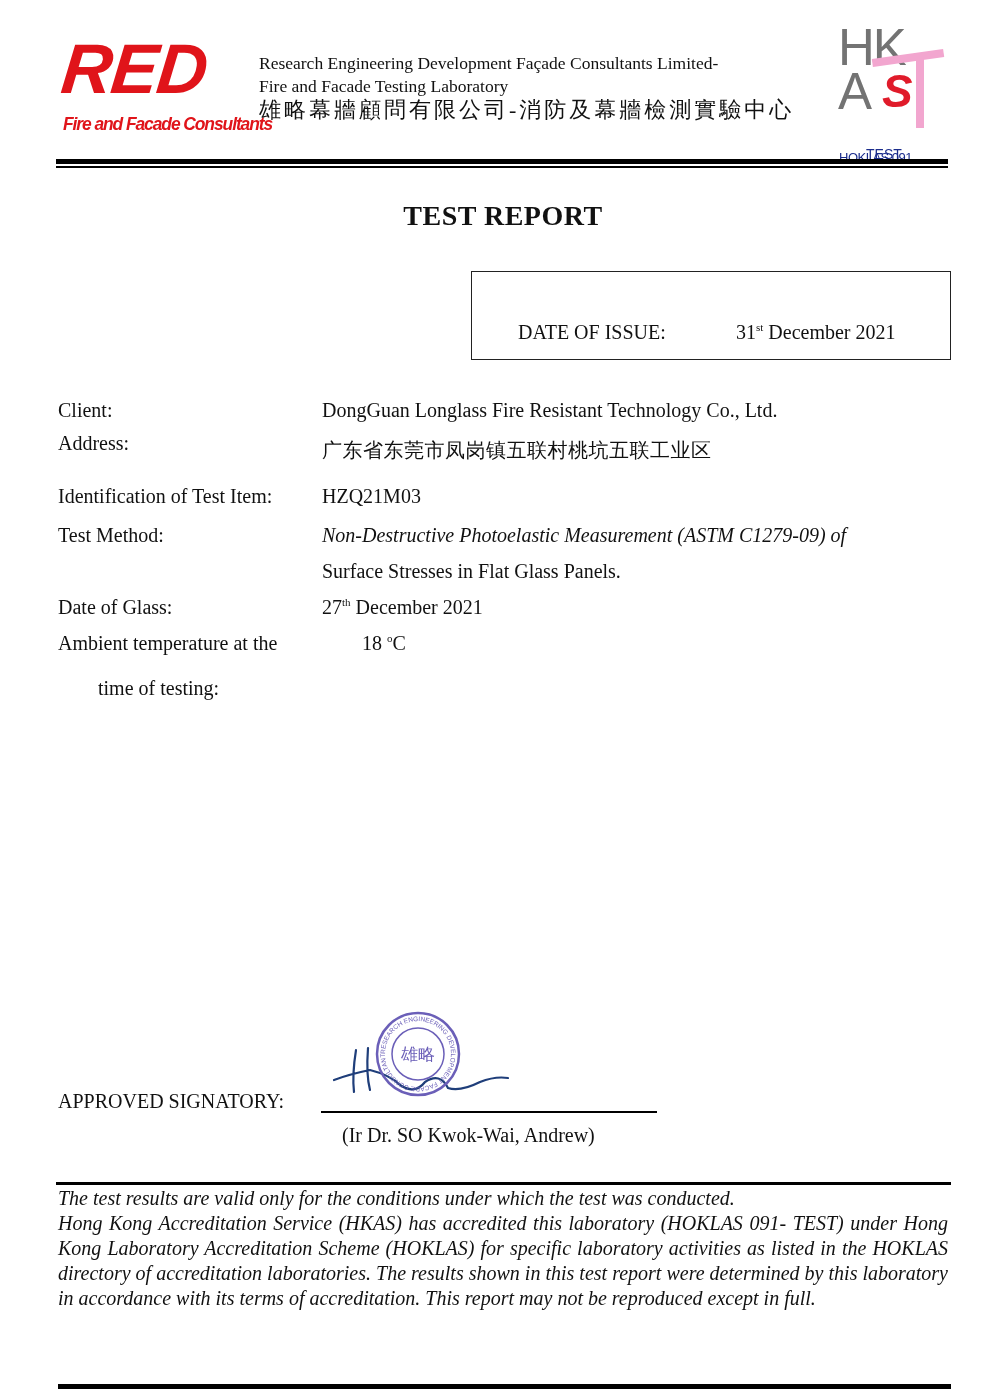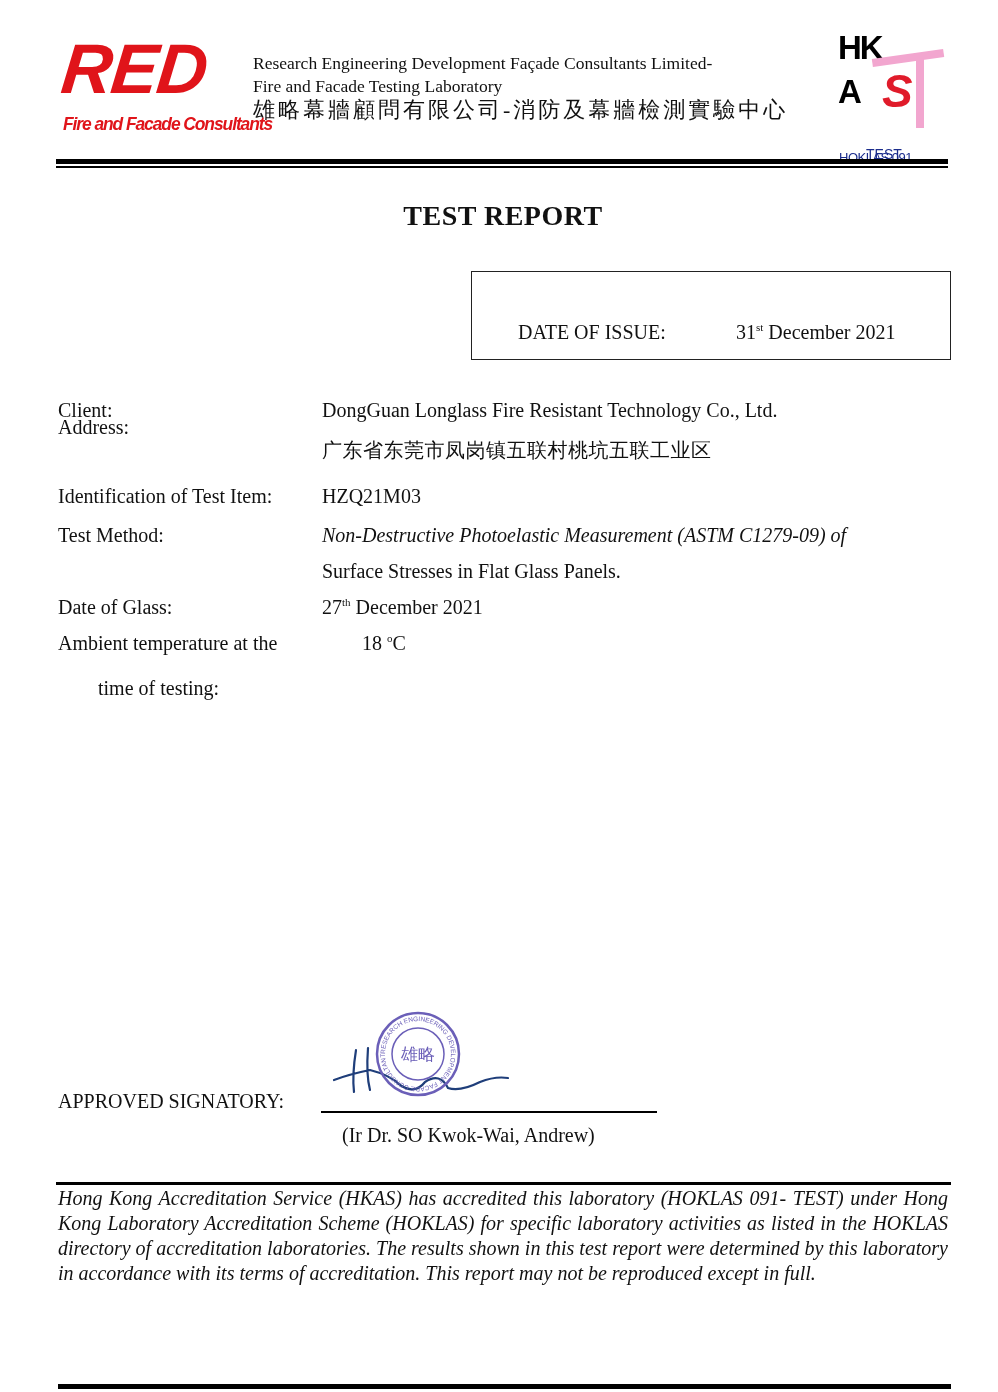--- a/index.html
+++ b/index.html
@@ -16,29 +16,29 @@
     font-family: "Liberation Sans", sans-serif; font-weight: bold; font-style: italic;
     font-size: 70px; color: #e0141a; letter-spacing: -1px; line-height: 1;
     transform: skewX(-6deg);
   }
   .red-logo-sub {
     position: absolute; left: 3px; top: 73px;
     font-family: "Liberation Sans", sans-serif; font-weight: bold; font-style: italic;
     font-size: 19px; color: #e0141a; letter-spacing: -1.2px; white-space: nowrap;
     transform: scaleX(0.92); transform-origin: left;
   }
-  .company-info { left: 253px; top: 52px; font-size: 17.5px; line-height: 23px; color: #111; }
+  .company-info { left: 259px; top: 52px; font-size: 17.5px; line-height: 23px; color: #111; }
   .company-info div { white-space: nowrap; }
   .company-info .cn { letter-spacing: 3px; font-size: 22px; }
 
   .hkas-logo { left: 836px; top: 26px; width: 112px; height: 132px; }
   .hk-letters {
     position: absolute; left: 2px; top: 0px;
-    font-family: "Liberation Sans", sans-serif; font-weight: bold;
-    font-size: 33px; color: #000000; line-height: 44px; letter-spacing: -2px;
+    font-family: "Liberation Sans", sans-serif; font-weight: normal;
+    font-size: 51px; color: #737373; line-height: 44px; letter-spacing: -2px;
   }
   .hk-t {
     position: absolute; left: 36px; top: 28px; width: 72px; height: 8px; background: #f2a6cf;
     transform: rotate(-8deg);
   }
   .hk-t-stem { position: absolute; left: 80px; top: 30px; width: 8px; height: 72px; background: #f2a6cf; }
   .hk-s {
     position: absolute; left: 46px; top: 42px;
     font-family: "Liberation Sans", sans-serif; font-weight: bold; font-style: italic;
     font-size: 46px; color: #e01b2a; line-height: 1;
@@ -113,21 +113,21 @@
 
 <div class="abs report-box">
   <div class="box-row" style="top:49px;">
     <span class="lbl">DATE OF ISSUE:</span><span><span>31</span><sup>st</sup><span> December 2021</span></span>
   </div>
 </div>
 
 <div class="field-label" style="top:398px;">Client:</div>
 <div class="field-value" style="top:398px;">DongGuan Longlass Fire Resistant Technology Co., Ltd.</div>
 
-<div class="field-label" style="top:415px;">Address:</div>
+<div class="field-label" style="top:431px;">Address:</div>
 <div class="field-value" style="top:438px; letter-spacing:0.5px;">广东省东莞市凤岗镇五联村桃坑五联工业区</div>
 
 <div class="field-label" style="top:484px;">Identification of Test Item:</div>
 <div class="field-value" style="top:484px;">HZQ21M03</div>
 
 <div class="field-label" style="top:523px;">Test Method:</div>
 <div class="field-value" style="top:523px;font-style:italic;">Non-Destructive Photoelastic Measurement (ASTM C1279-09) of</div>
 <div class="field-value" style="top:559px;">Surface Stresses in Flat Glass Panels.</div>
 
 <div class="field-label" style="top:595px;">Date of Glass:</div>
@@ -150,15 +150,16 @@
     </text>
     <text x="44" y="50" text-anchor="middle" font-size="17" fill="#6b5fb8" font-family="DejaVu Sans, sans-serif">雄略</text>
   </svg>
 </div>
 <div class="abs sig-label">APPROVED SIGNATORY:</div>
 <div class="abs sig-line"></div>
 <div class="abs signatory-name">(Ir Dr. SO Kwok-Wai, Andrew)</div>
 
 <div class="abs footer-rule-top"></div>
 <div class="abs disclaimer">
+  <p>The test results are valid only for the conditions under which the test was conducted.</p>
   <p>Hong Kong Accreditation Service (HKAS) has accredited this laboratory (HOKLAS 091- TEST) under Hong Kong Laboratory Accreditation Scheme (HOKLAS) for specific laboratory activities as listed in the HOKLAS directory of accreditation laboratories. The results shown in this test report were determined by this laboratory in accordance with its terms of accreditation. This report may not be reproduced except in full.</p>
 </div>
 <div class="abs footer-rule-bottom"></div>
 
 </body></html>

